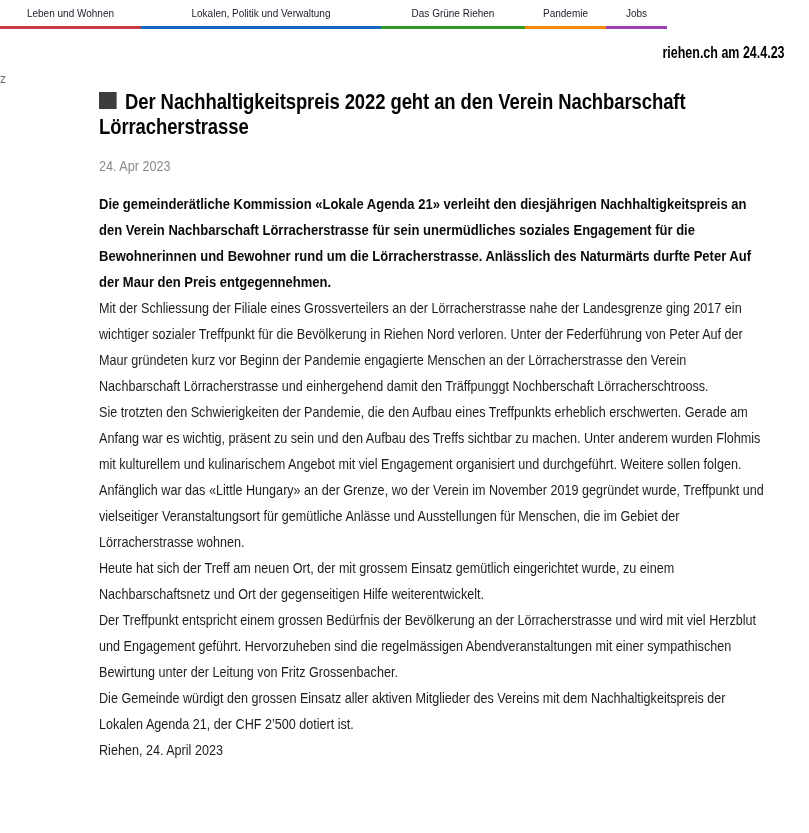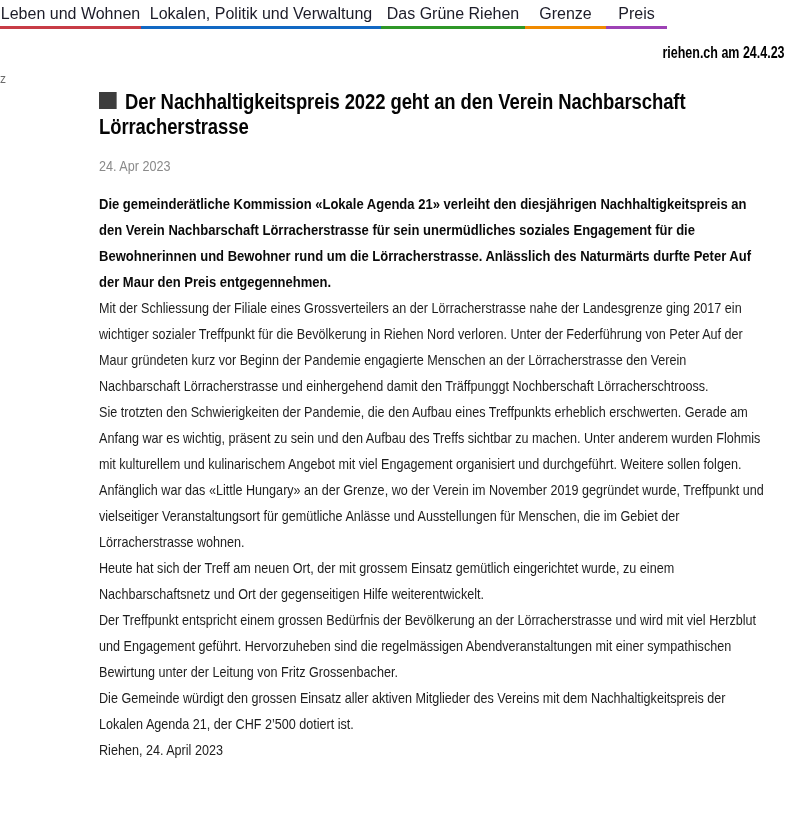--- a/index.html
+++ b/index.html
@@ -12,21 +12,21 @@
     position: relative;
   }
   
   .topnav {
     position: absolute; top: 0; left: 0;
     display: flex; align-items: stretch;
   }
   .nav-cell {
     padding: 6px 0 4px;
     text-align: center;
-    font-size: 16px;
+    font-size: 10px;
     line-height: 16px;
     color: #1c1c28;
     border-bottom: 3px solid #ccc;
     white-space: nowrap;
     overflow: hidden;
     cursor: pointer;
   }
   .nav-cell:nth-child(1) { width: 141px; }
   .nav-cell:nth-child(2) { width: 240px; }
   .nav-cell:nth-child(3) { width: 144px; }
@@ -81,22 +81,22 @@
   }
   .article p.closing { color: #1d1d1d; }
 </style>
 </head>
 <body>
 
 <header class="topnav">
   <div class="nav-cell" style="border-bottom-color: rgb(200, 60, 70);">Leben und Wohnen</div>
   <div class="nav-cell" style="border-bottom-color: rgb(18, 104, 195);">Lokalen, Politik und Verwaltung</div>
   <div class="nav-cell" style="border-bottom-color: rgb(47, 151, 39);">Das Grüne Riehen</div>
-  <div class="nav-cell" style="border-bottom-color: rgb(240, 138, 0);">Grenze</div>
-  <div class="nav-cell" style="border-bottom-color: rgb(157, 65, 181);">Preis</div>
+  <div class="nav-cell" style="border-bottom-color: rgb(240, 138, 0);">Pandemie</div>
+  <div class="nav-cell" style="border-bottom-color: rgb(157, 65, 181);">Jobs</div>
 </header>
 
 <div class="source-note">riehen.ch am 24.4.23</div>
 
 <div class="stray-char">z</div>
 
 <article class="article">
   <h1><span class="title-square"></span><span>Der Nachhaltigkeitspreis 2022 geht an den Verein Nachbarschaft Lörracherstrasse</span></h1>
 
   <div class="pub-date">24. Apr 2023</div>

